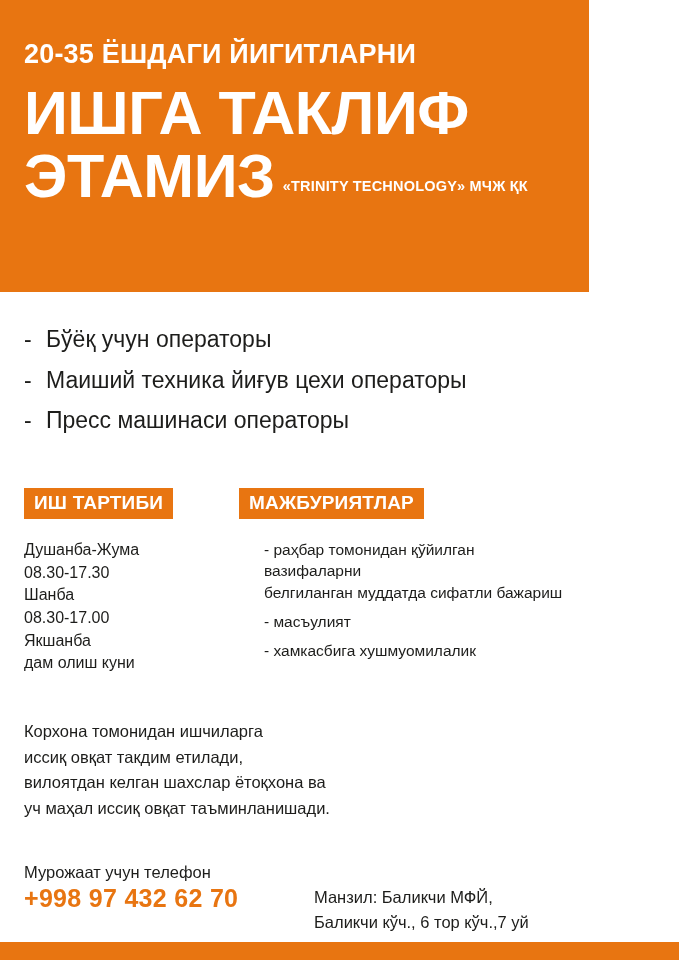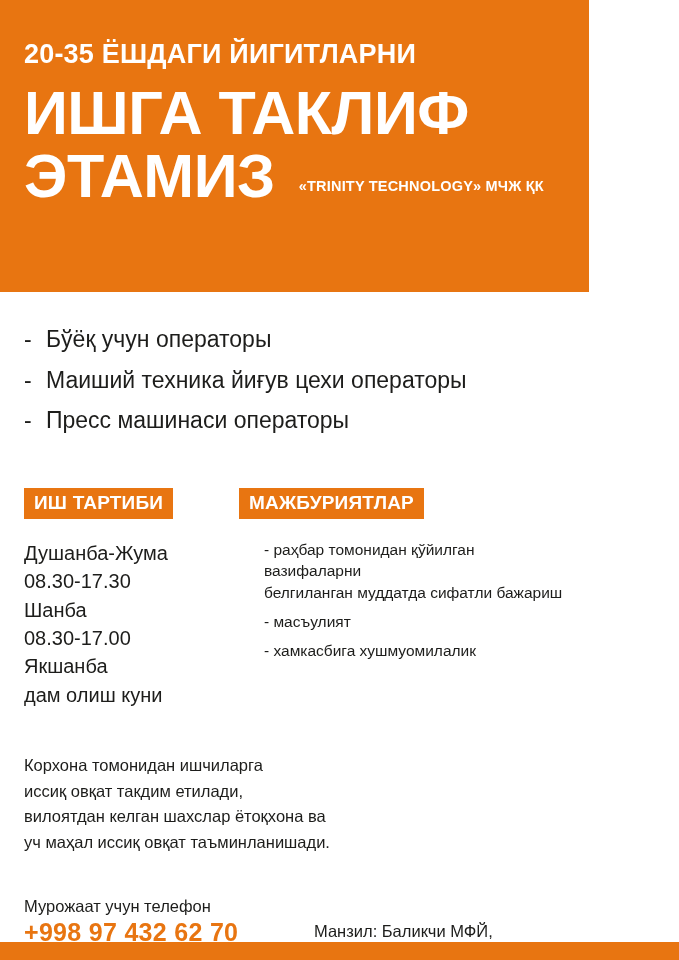--- a/index.html
+++ b/index.html
@@ -36,21 +36,21 @@
     color: #ffffff;
     font-size: 27px;
     font-weight: bold;
     letter-spacing: 0.2px;
     line-height: 1.05;
     margin: 0 0 14px 0;
   }
   .header-line2-wrap {
     display: flex;
     align-items: flex-end;
-    gap: 24px;
+    gap: 8px;
   }
   .header-title-line {
     color: #ffffff;
     font-size: 61px;
     font-weight: bold;
     line-height: 1.03;
     letter-spacing: -0.5px;
     margin: 0;
   }
   .company {
@@ -92,21 +92,21 @@
     display: inline-block;
     background: #e87511;
     color: #ffffff;
     font-size: 19px;
     font-weight: bold;
     padding: 4px 10px 5px 10px;
     margin-bottom: 20px;
     letter-spacing: 0.2px;
   }
   .col-body {
-    font-size: 20px;
+    font-size: 16px;
     line-height: 1.42;
     color: #1d1d1b;
     white-space: pre-line;
   }
   .duty {
     font-size: 15.5px;
     line-height: 1.38;
     color: #1d1d1b;
     margin-bottom: 8px;
     white-space: pre-line;

